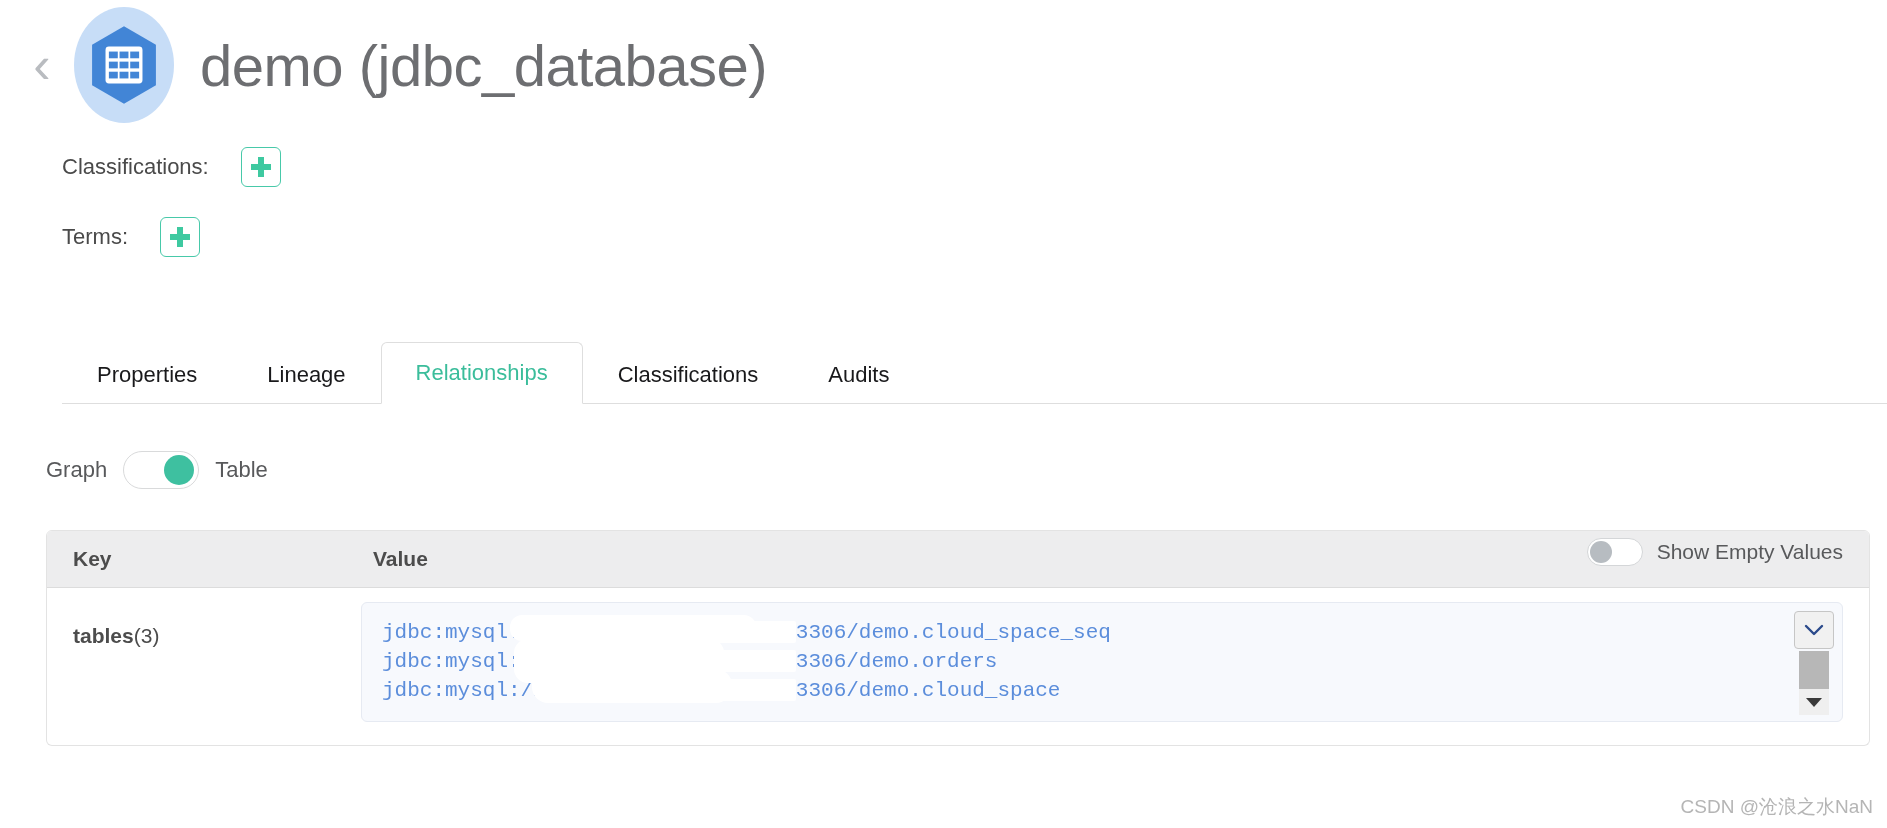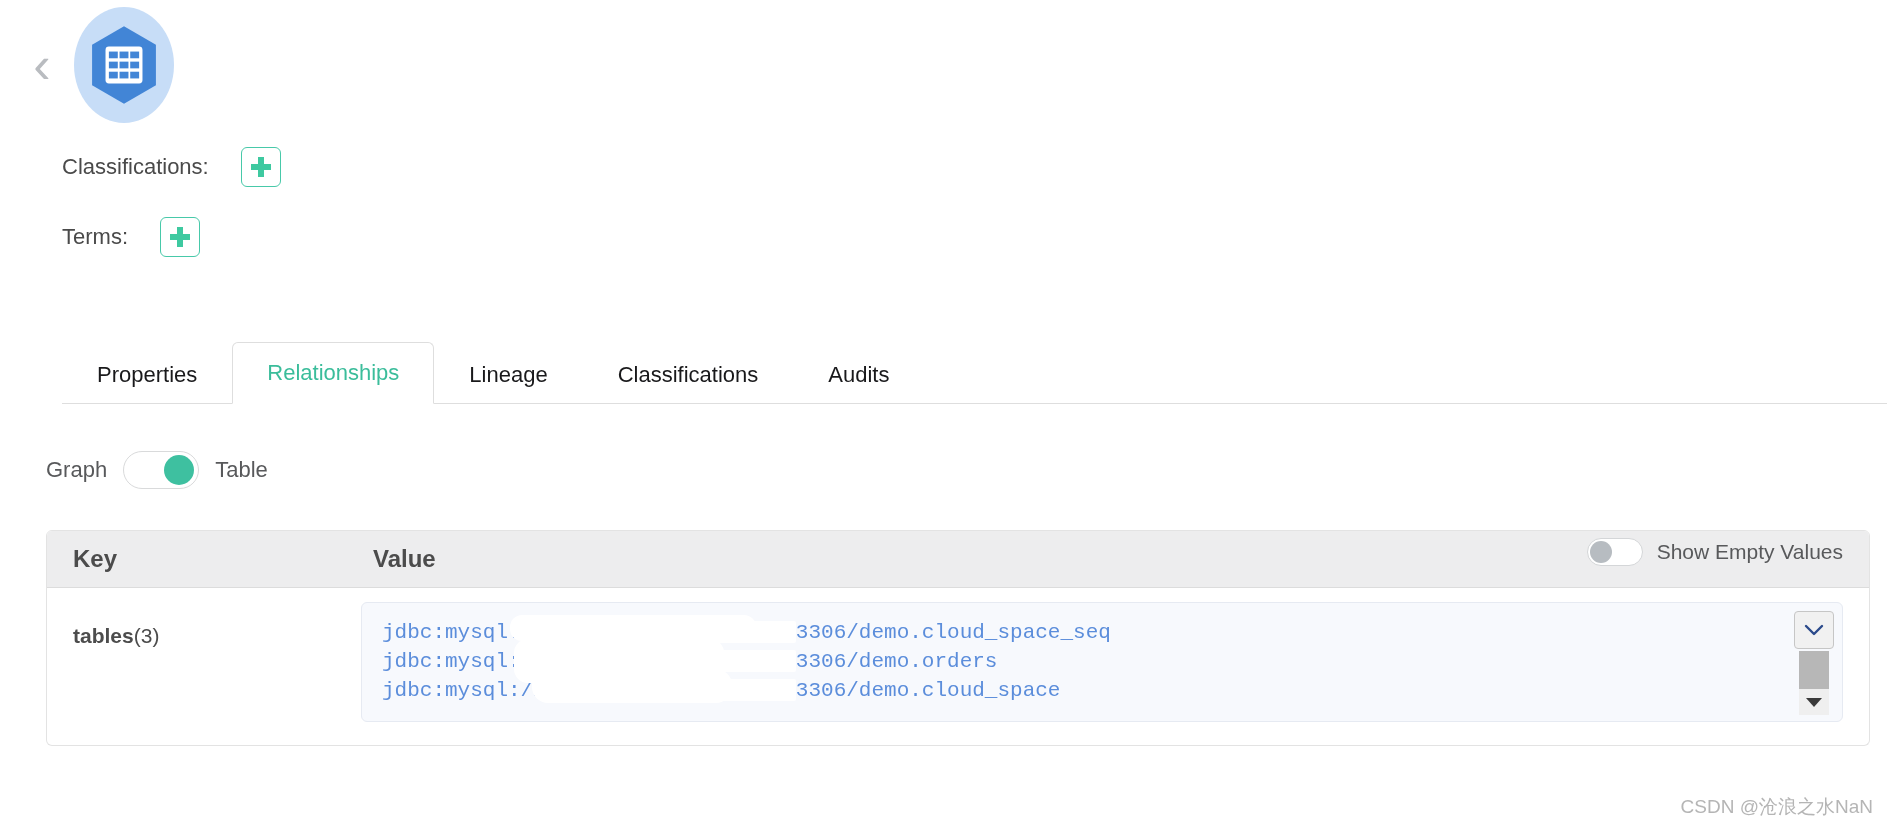--- a/index.html
+++ b/index.html
@@ -150,21 +150,21 @@
   }
   .table-head {
     position: relative;
     height: 57px;
     background: #ededee;
     border-bottom: 1px solid #dcdcdc;
     border-radius: 5px 5px 0 0;
     display: flex; align-items: center;
   }
   .th {
-    font-size: 24px; font-weight: bold; color: #4c4c4c;
+    font-size: 21px; font-weight: bold; color: #4c4c4c;
   }
   .th.key   { margin-left: 26px; width: 300px; }
   .th.value { margin-left: 0; }
   .empty-toggle {
     position: absolute; right: 26px; top: 0;
     height: 42px;
     display: flex; align-items: center;
   }
   .empty-toggle-pill {
     position: relative;
@@ -302,40 +302,41 @@
           <rect x="32" y="46" width="10.6" height="8"></rect>
           <rect x="44.7" y="46" width="10.6" height="8"></rect>
           <rect x="57.4" y="46" width="10.6" height="8"></rect>
           <rect x="32" y="58" width="10.6" height="8"></rect>
           <rect x="44.7" y="58" width="10.6" height="8"></rect>
           <rect x="57.4" y="58" width="10.6" height="8"></rect>
         </g>
       </svg>
     </div>
 
+    <div class="title">demo (jdbc_database)</div>
   </div>
 
   <div class="meta-row classifications">
     <div class="meta-label">Classifications:</div>
     <div class="plus-btn">
       <span class="plus-glyph"></span>
     </div>
   </div>
 
   <div class="meta-row terms">
     <div class="meta-label">Terms:</div>
     <div class="plus-btn">
       <span class="plus-glyph"></span>
     </div>
   </div>
 
   <div class="tabs">
     <div class="tab">Properties</div>
+    <div class="tab">Lineage</div>
     <div class="tab active">Relationships</div>
-    <div class="tab">Lineage</div>
     <div class="tab">Classifications</div>
     <div class="tab">Audits</div>
   </div>
 
   <div class="view-switch">
     <span class="view-switch-label">Graph</span>
     <div class="switch-pill">
       <div class="switch-knob"></div>
     </div>
     <span class="view-switch-label">Table</span>

